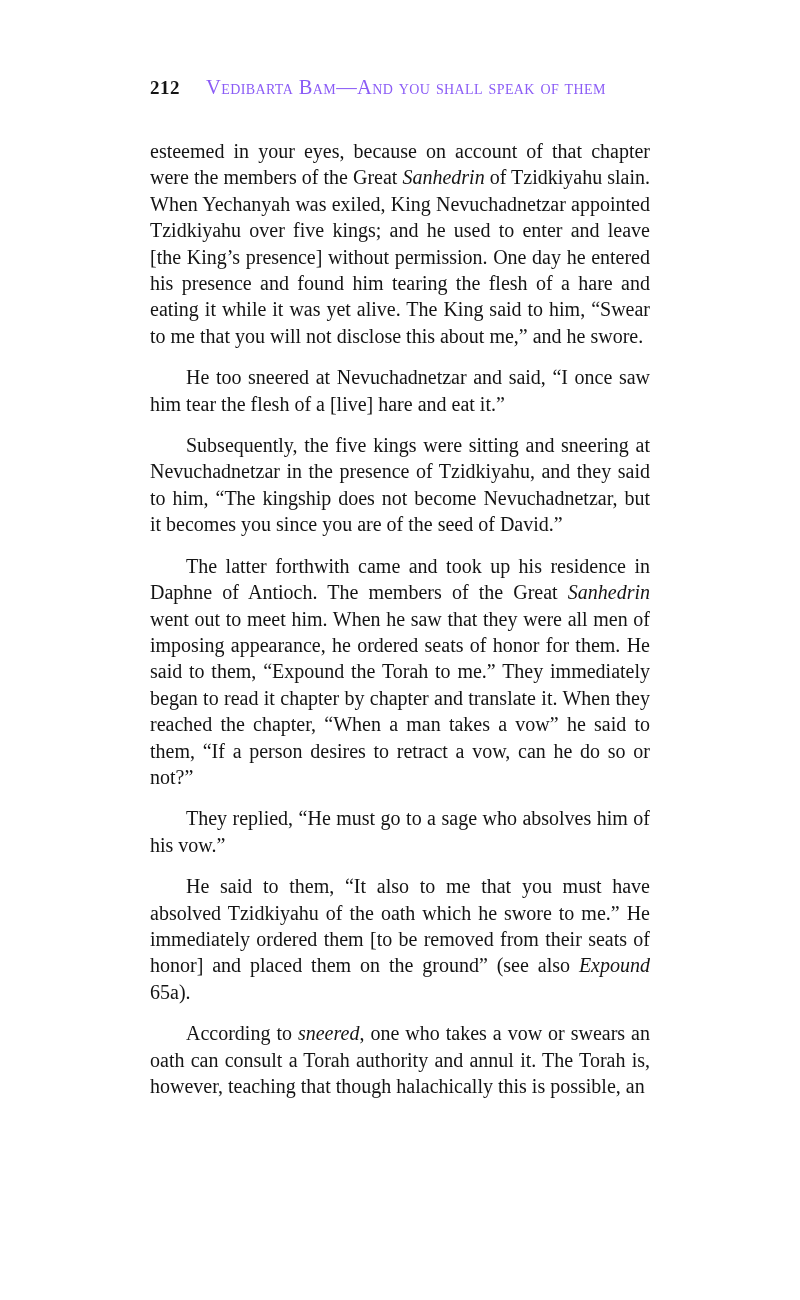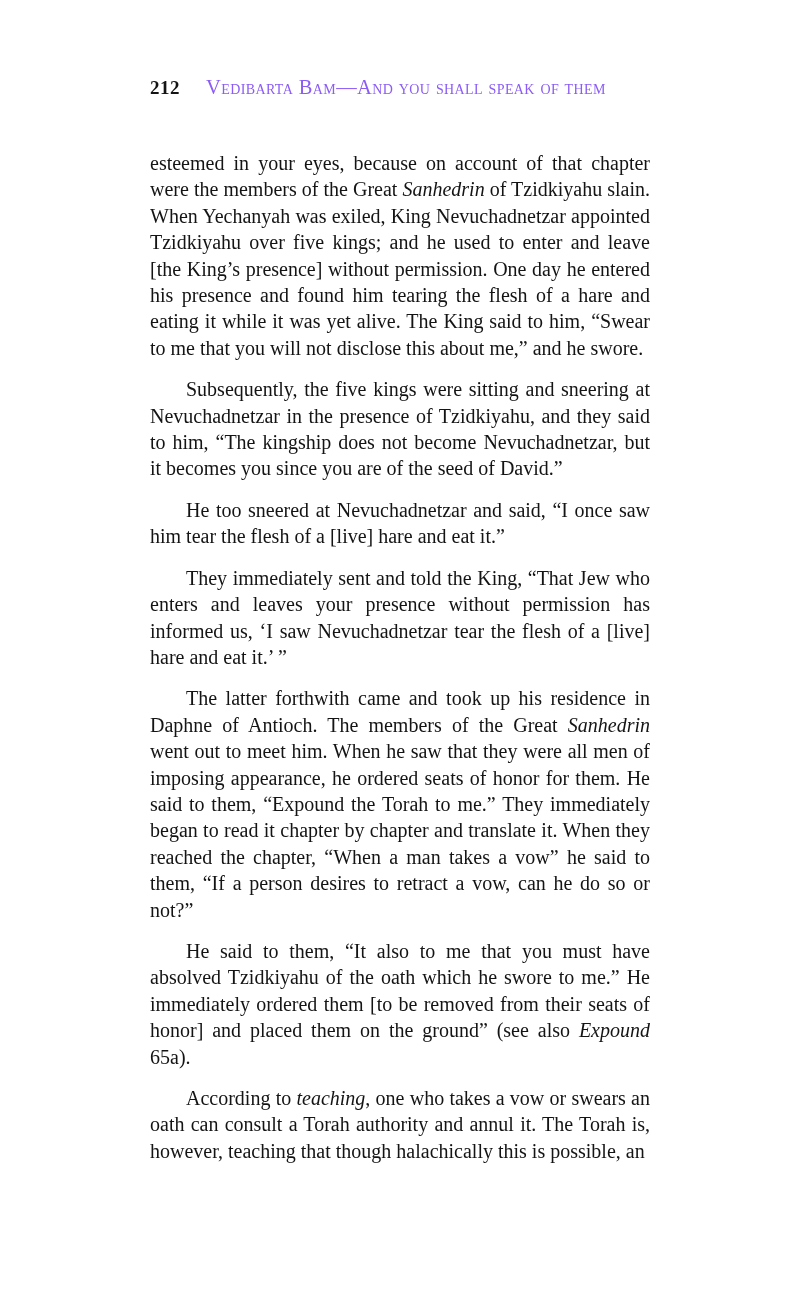--- a/index.html
+++ b/index.html
@@ -31,21 +31,21 @@
     letter-spacing: 0.5px;
   }
   .running-title {
     margin-left: 26px;
     font-size: 20.5px;
     font-variant: small-caps;
     letter-spacing: 0.4px;
     color: #8b5cf6;
   }
   .page-body {
-    margin-top: 50px;
+    margin-top: 38px;
   }
   .para {
     margin: 0 0 15px 0;
     font-size: 20px;
     line-height: 26.4px;
     text-align: justify;
     text-justify: inter-word;
     color: #141414;
   }
   .para.indent {
@@ -58,20 +58,20 @@
 </head>
 <body>
 
 <div class="page">
   <header class="page-header">
     <span class="page-number">212</span>
     <span class="running-title">Vedibarta Bam—And you shall speak of them</span>
   </header>
   <main class="page-body">
       <p class="para"><span>esteemed in your eyes, because on account of that chapter were the members of the Great </span><i>Sanhedrin</i><span> of Tzidkiyahu slain. When Yechanyah was exiled, King Nevuchadnetzar appointed Tzidkiyahu over five kings; and he used to enter and leave [the King’s presence] without permission. One day he entered his presence and found him tearing the flesh of a hare and eating it while it was yet alive. The King said to him, “Swear to me that you will not disclose this about me,” and he swore.</span></p>
+      <p class="para indent"><span>He too sneered at Nevuchadnetzar and said, “I once saw him tear the flesh of a [live] hare and eat it.”</span></p>
       <p class="para indent"><span>Subsequently, the five kings were sitting and sneering at Nevuchadnetzar in the presence of Tzidkiyahu, and they said to him, “The kingship does not become Nevuchadnetzar, but it becomes you since you are of the seed of David.”</span></p>
-      <p class="para indent"><span>He too sneered at Nevuchadnetzar and said, “I once saw him tear the flesh of a [live] hare and eat it.”</span></p>
-      <p class="para indent"><span>They immediately sent and told the King, “That Jew who enters and leaves your presence without permission has informed us, ‘I saw Nevuchadnetzar tear the flesh of a [live] hare and eat it.’ ”</span></p>
       <p class="para indent"><span>The latter forthwith came and took up his residence in Daphne of Antioch. The members of the Great </span><i>Sanhedrin</i><span> went out to meet him. When he saw that they were all men of imposing appearance, he ordered seats of honor for them. He said to them, “Expound the Torah to me.” They immediately began to read it chapter by chapter and translate it. When they reached the chapter, “When a man takes a vow” he said to them, “If a person desires to retract a vow, can he do so or not?”</span></p>
+      <p class="para indent"><span>They replied, “He must go to a sage who absolves him of his vow.”</span></p>
       <p class="para indent"><span>He said to them, “It also to me that you must have absolved Tzidkiyahu of the oath which he swore to me.” He immediately ordered them [to be removed from their seats of honor] and placed them on the ground” (see also </span><i>Expound</i><span> 65a).</span></p>
-      <p class="para indent"><span>According to </span><i>teaching</i><span>, one who takes a vow or swears an oath can consult a Torah authority and annul it. The Torah is, however, teaching that though halachically this is possible, an</span></p>
+      <p class="para indent"><span>According to </span><i>sneered</i><span>, one who takes a vow or swears an oath can consult a Torah authority and annul it. The Torah is, however, teaching that though halachically this is possible, an</span></p>
     </main>
 </div>
 
 </body></html>

